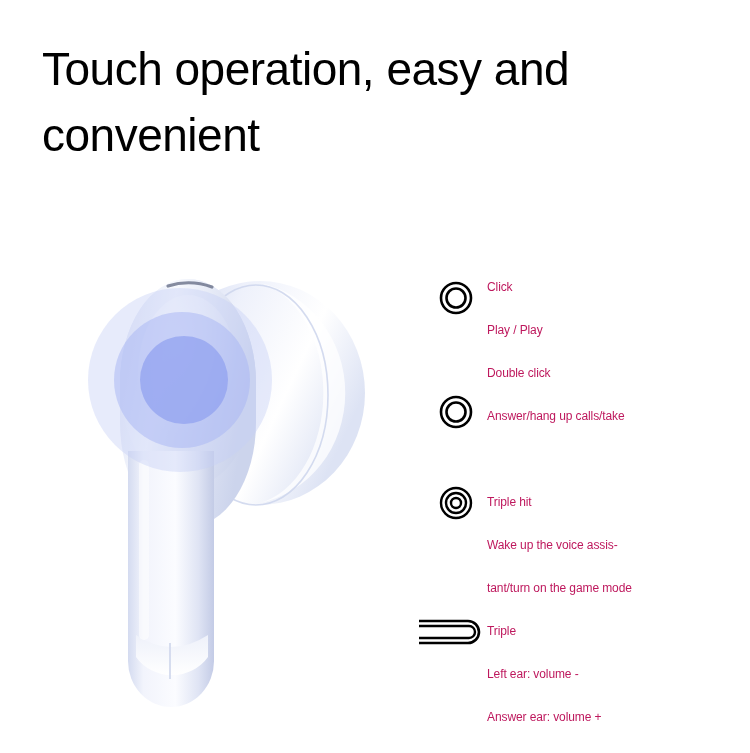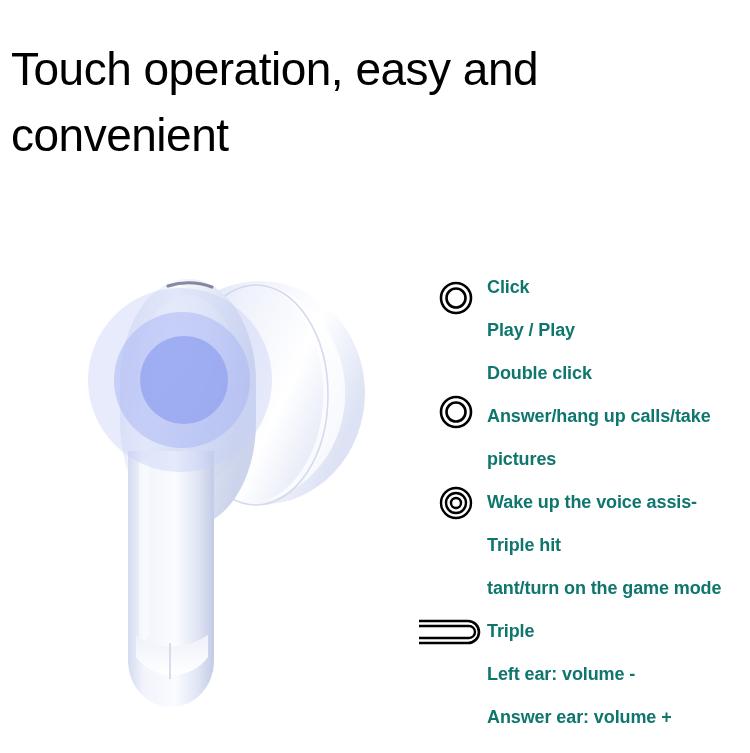--- a/index.html
+++ b/index.html
@@ -12,21 +12,21 @@
     height: 753px;
     position: relative;
     overflow: hidden;
     font-family: "Liberation Sans", sans-serif;
     color: #000000;
   }
 
   
   .heading {
     position: absolute;
-    left: 11px;
+    left: 42px;
     top: 36px;
     width: 700px;
     font-size: 46px;
     line-height: 66px;
     font-weight: 400;
     letter-spacing: -0.5px;
     color: #000000;
     white-space: pre-line;
   }
 
@@ -61,24 +61,24 @@
     display: flex;
     align-items: center;
     justify-content: center;
   }
   .group .lines {
     position: absolute;
     left: 62px;
     width: 263px;
   }
   .line {
-    font-size: 18px;
+    font-size: 12px;
     line-height: 43px;
-    font-weight: 700;
-    color: #0f766e;
+    font-weight: 400;
+    color: #be185d;
     white-space: nowrap;
     letter-spacing: -0.1px;
   }
 
   
   .group-click   { top: 0px; }
   .group-click   .icon-slot { top: 15px; }
   .group-double  { top: 86px; }
   .group-double  .icon-slot { top: 43px; }
   .group-triple  { top: 215px; }
@@ -173,35 +173,34 @@
   <div class="group group-double">
     <div class="icon-slot">
       <svg class="ring-icon" viewBox="0 0 34 34" xmlns="http://www.w3.org/2000/svg">
         <circle cx="17" cy="17" r="15" fill="none" stroke="#000" stroke-width="2.6"></circle>
         <circle cx="17" cy="17" r="9.5" fill="none" stroke="#000" stroke-width="2.6"></circle>
       </svg>
     </div>
     <div class="lines">
       <div class="line">Double click</div>
       <div class="line">Answer/hang up calls/take</div>
-      <div class="line">pictures</div>
     </div>
   </div>
 
   <div class="group group-triple">
     <div class="icon-slot">
       <svg class="ring-icon" viewBox="0 0 34 34" xmlns="http://www.w3.org/2000/svg">
         <circle cx="17" cy="17" r="15" fill="none" stroke="#000" stroke-width="2.4"></circle>
         <circle cx="17" cy="17" r="10" fill="none" stroke="#000" stroke-width="2.4"></circle>
         <circle cx="17" cy="17" r="5" fill="none" stroke="#000" stroke-width="2.4"></circle>
       </svg>
     </div>
     <div class="lines">
+      <div class="line">Triple hit</div>
       <div class="line">Wake up the voice assis-</div>
-      <div class="line">Triple hit</div>
       <div class="line">tant/turn on the game mode</div>
     </div>
   </div>
 
   <div class="group group-press">
     <div class="icon-slot">
       <svg class="press-icon" viewBox="0 0 62 30" xmlns="http://www.w3.org/2000/svg">
         <rect x="-12" y="4" width="72" height="22" rx="11" ry="11" fill="none" stroke="#000" stroke-width="2.6"></rect>
         <rect x="-6" y="9" width="62" height="12" rx="6" ry="6" fill="none" stroke="#000" stroke-width="2.4"></rect>
       </svg>

